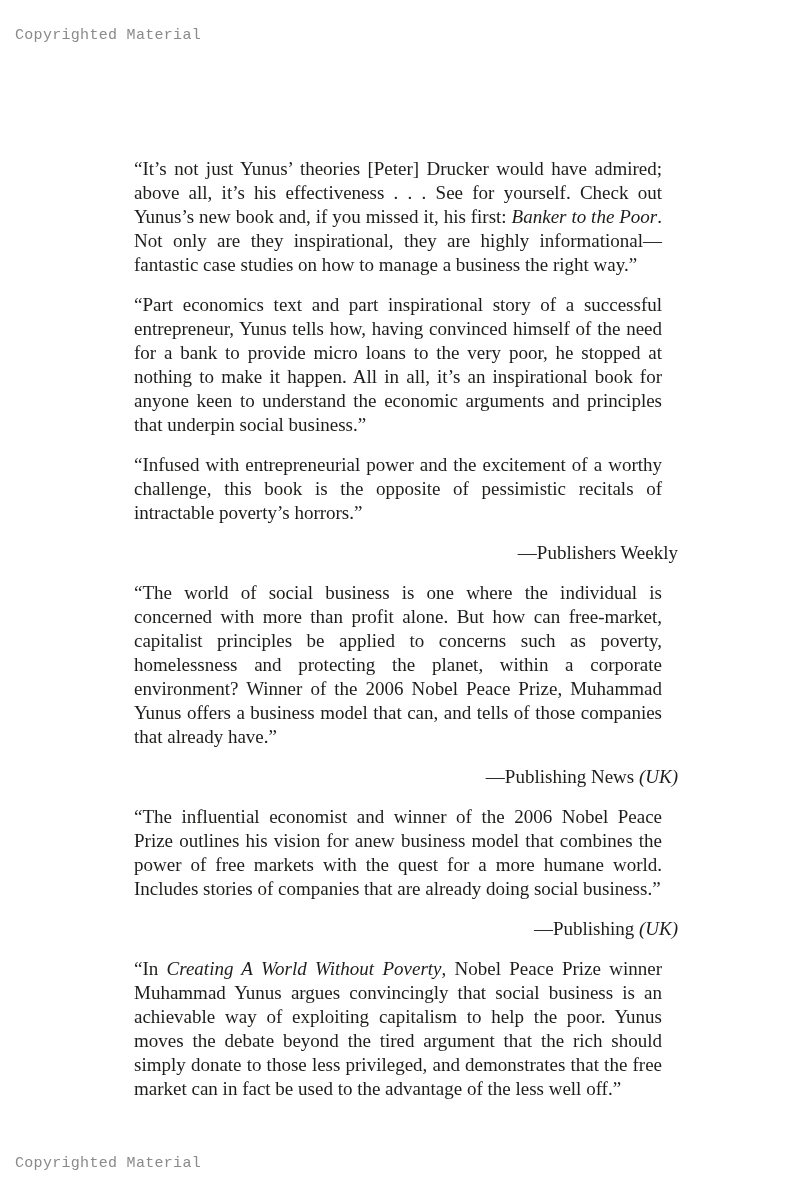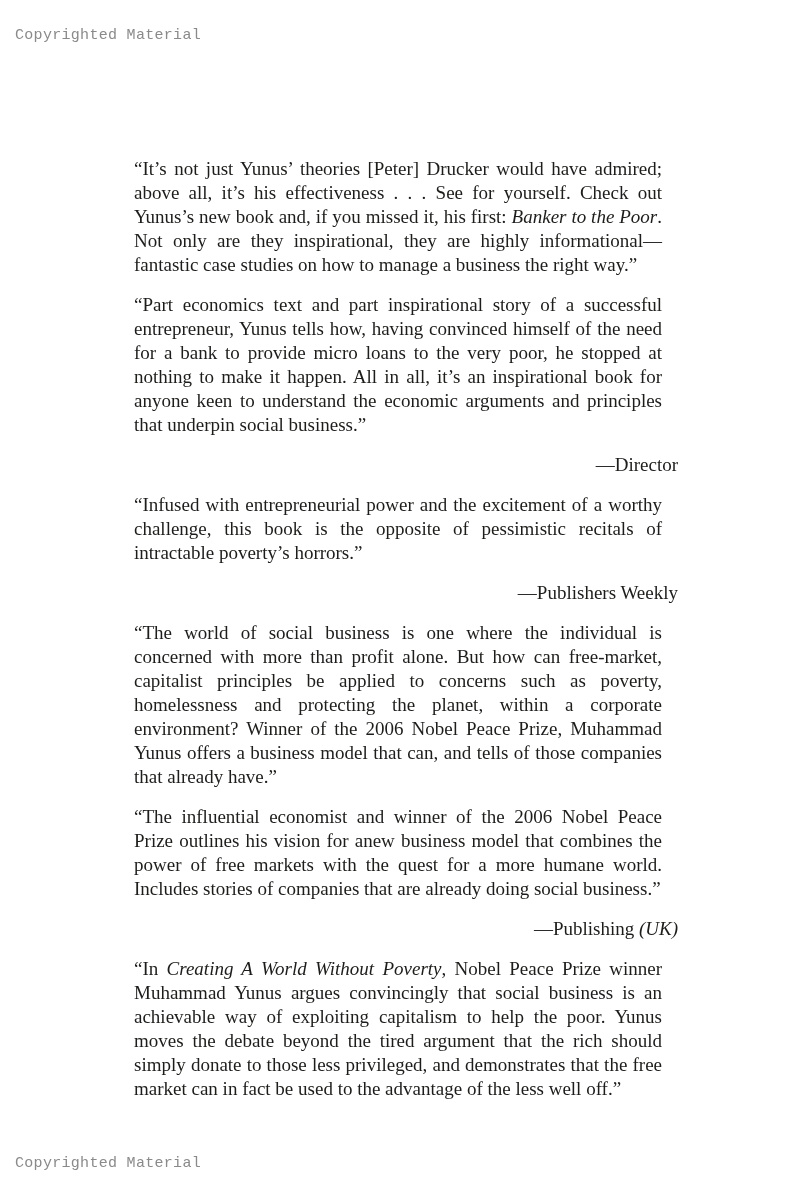--- a/index.html
+++ b/index.html
@@ -64,30 +64,30 @@
 <div class="page">
   <div class="copyright top">Copyrighted Material</div>
 
   <main class="reviews" id="reviews">
   <section class="review">
     <p class="quote"><span>“It’s not just Yunus’ theories [Peter] Drucker would have admired; above all, it’s his effectiveness . . . See for yourself. Check out Yunus’s new book and, if you missed it, his first: </span><span class="it">Banker to the Poor</span><span>. Not only are they inspirational, they are highly informational—fantastic case studies on how to manage a business the right way.”</span></p>
   </section>
 
   <section class="review">
     <p class="quote"><span>“Part economics text and part inspirational story of a successful entrepreneur, Yunus tells how, having convinced himself of the need for a bank to provide micro loans to the very poor, he stopped at nothing to make it happen. All in all, it’s an inspirational book for anyone keen to understand the economic arguments and principles that underpin social business.”</span></p>
-    <p class="attribution"><span>—Director</span></p>
   </section>
 
   <section class="review">
     <p class="quote"><span>“Infused with entrepreneurial power and the excitement of a worthy challenge, this book is the opposite of pessimistic recitals of intractable poverty’s horrors.”</span></p>
     <p class="attribution"><span>—Publishers Weekly</span></p>
   </section>
 
   <section class="review">
     <p class="quote"><span>“The world of social business is one where the individual is concerned with more than profit alone. But how can free-market, capitalist principles be applied to concerns such as poverty, homelessness and protecting the planet, within a corporate environment? Winner of the 2006 Nobel Peace Prize, Muhammad Yunus offers a business model that can, and tells of those companies that already have.”</span></p>
+    <p class="attribution"><span>—Publishing News </span><span class="it">(UK)</span></p>
   </section>
 
   <section class="review">
     <p class="quote"><span>“The influential economist and winner of the 2006 Nobel Peace Prize outlines his vision for anew business model that combines the power of free markets with the quest for a more humane world. Includes stories of companies that are already doing social business.”</span></p>
     <p class="attribution"><span>—Publishing </span><span class="it">(UK)</span></p>
   </section>
 
   <section class="review">
     <p class="quote"><span>“In </span><span class="it">Creating A World Without Poverty</span><span>, Nobel Peace Prize winner Muhammad Yunus argues convincingly that social business is an achievable way of exploiting capitalism to help the poor. Yunus moves the debate beyond the tired argument that the rich should simply donate to those less privileged, and demonstrates that the free market can in fact be used to the advantage of the less well off.”</span></p>
   </section>

